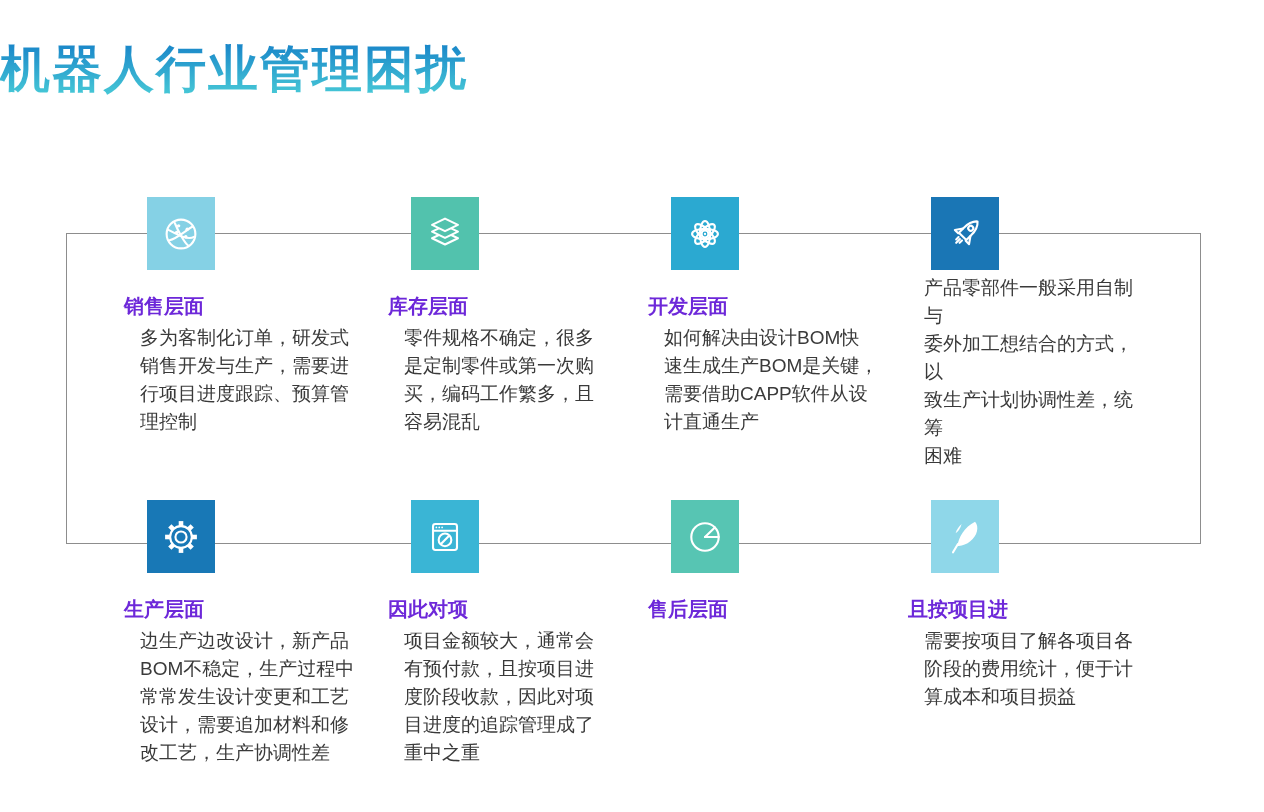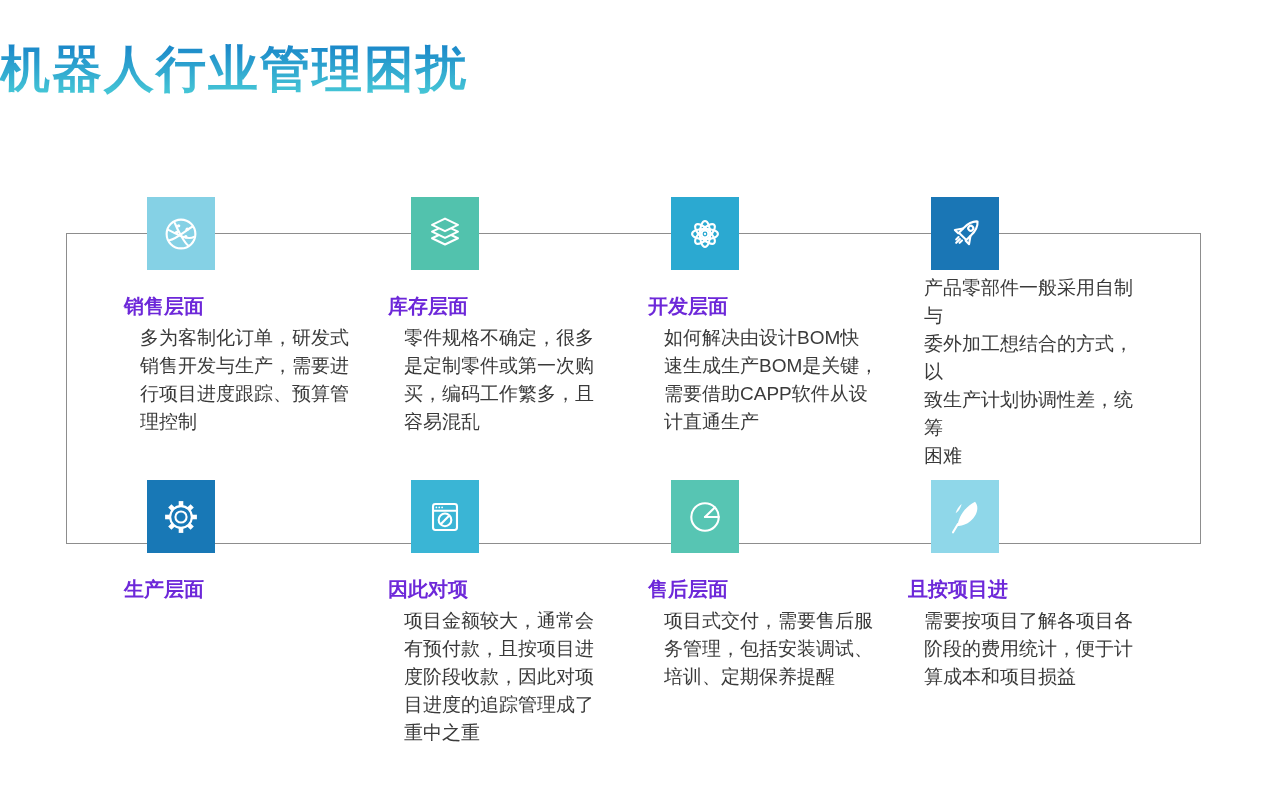--- a/index.html
+++ b/index.html
@@ -13,21 +13,21 @@
     background:linear-gradient(180deg,#1a87c9 8%,#45c6d6 92%);
     -webkit-background-clip:text;background-clip:text;
     -webkit-text-fill-color:transparent;color:transparent;
   }
   .connector{
     position:absolute;left:66px;top:233px;width:1133px;height:309px;
     border:1px solid #8d8d8d;z-index:0;
   }
   .card{position:absolute;width:242px;z-index:1;}
   .c1{left:124px}.c2{left:388px}.c3{left:648px}.c4{left:908px}
-  .r1{top:197px}.r2{top:480px}
+  .r1{top:197px}.r2{top:500px}
   .icon-box{
     width:68px;height:73px;margin-left:23px;
     display:flex;align-items:center;justify-content:center;
   }
   .icon-box svg{width:46px;height:46px;display:block;}
   .icon-box svg *{stroke:#fff;stroke-width:2.2;fill:none;stroke-linecap:round;stroke-linejoin:round;}
   .icon-box svg .fillw{fill:#fff;stroke:none;}
   .icon-box svg .fillbg{fill:currentColor;stroke:#fff;}
   .icon-box svg .thick{stroke-width:4.8;stroke-linecap:butt;}
   .card h3{margin:22px 0 0 0;font-size:20px;line-height:28px;font-weight:700;color:#6d28d9;}
@@ -126,20 +126,25 @@
           <path class="thick" d="M24 35.2 L24 40.6"></path>
           <path class="thick" d="M16.1 31.9 L12.3 35.7"></path>
           <path class="thick" d="M12.8 24 L7.4 24"></path>
           <path class="thick" d="M16.1 16.1 L12.3 12.3"></path>
           <path class="thick" d="M24 12.8 L24 7.4"></path>
           <path class="thick" d="M31.9 16.1 L35.7 12.3"></path>
         </g>
       </svg>
     </div>
     <h3>生产层面</h3>
+    <p>边生产边改设计，新产品
+BOM不稳定，生产过程中
+常常发生设计变更和工艺
+设计，需要追加材料和修
+改工艺，生产协调性差</p>
   </div>
 
   <div class="card r2 c2">
     <div class="icon-box" style="background: rgb(58, 181, 213); color: rgb(58, 181, 213);">
       <svg viewBox="0 0 48 48">
         <rect x="11.5" y="10.5" width="25" height="27" rx="2.5"></rect>
         <path d="M11.5 17.5 L36.5 17.5"></path>
         <circle class="fillw" cx="15" cy="14" r="0.9"></circle>
         <circle class="fillw" cx="18" cy="14" r="0.9"></circle>
         <circle class="fillw" cx="21" cy="14" r="0.9"></circle>
@@ -157,23 +162,20 @@
 
   <div class="card r2 c3">
     <div class="icon-box" style="background: rgb(87, 197, 179); color: rgb(87, 197, 179);">
       <svg viewBox="0 0 48 48">
         <circle cx="24" cy="24" r="14.3"></circle>
         <path d="M24 24 L38.3 24"></path>
         <path d="M24 24 L34.3 14"></path>
       </svg>
     </div>
     <h3>售后层面</h3>
-    <p>项目式交付，需要售后服
-务管理，包括安装调试、
-培训、定期保养提醒</p>
   </div>
 
   <div class="card r2 c4">
     <div class="icon-box" style="background: rgb(143, 215, 233); color: rgb(143, 215, 233);">
       <svg viewBox="0 0 48 48">
         <path class="fillw" d="M34.5 8 C39 13 37 22.5 29.5 28.5 C26 31.4 21.5 33.2 17.5 33.4 L16.2 33.4 C17 24.5 23.5 13.5 34.5 8 Z"></path>
         <path class="fillw" d="M20.5 10.5 C17.5 13 15.3 16.5 14.2 20 C16.8 18.5 19.3 15.2 20.5 10.5 Z"></path>
         <path d="M16.5 31.5 L11.5 40"></path>
       </svg>
     </div>

